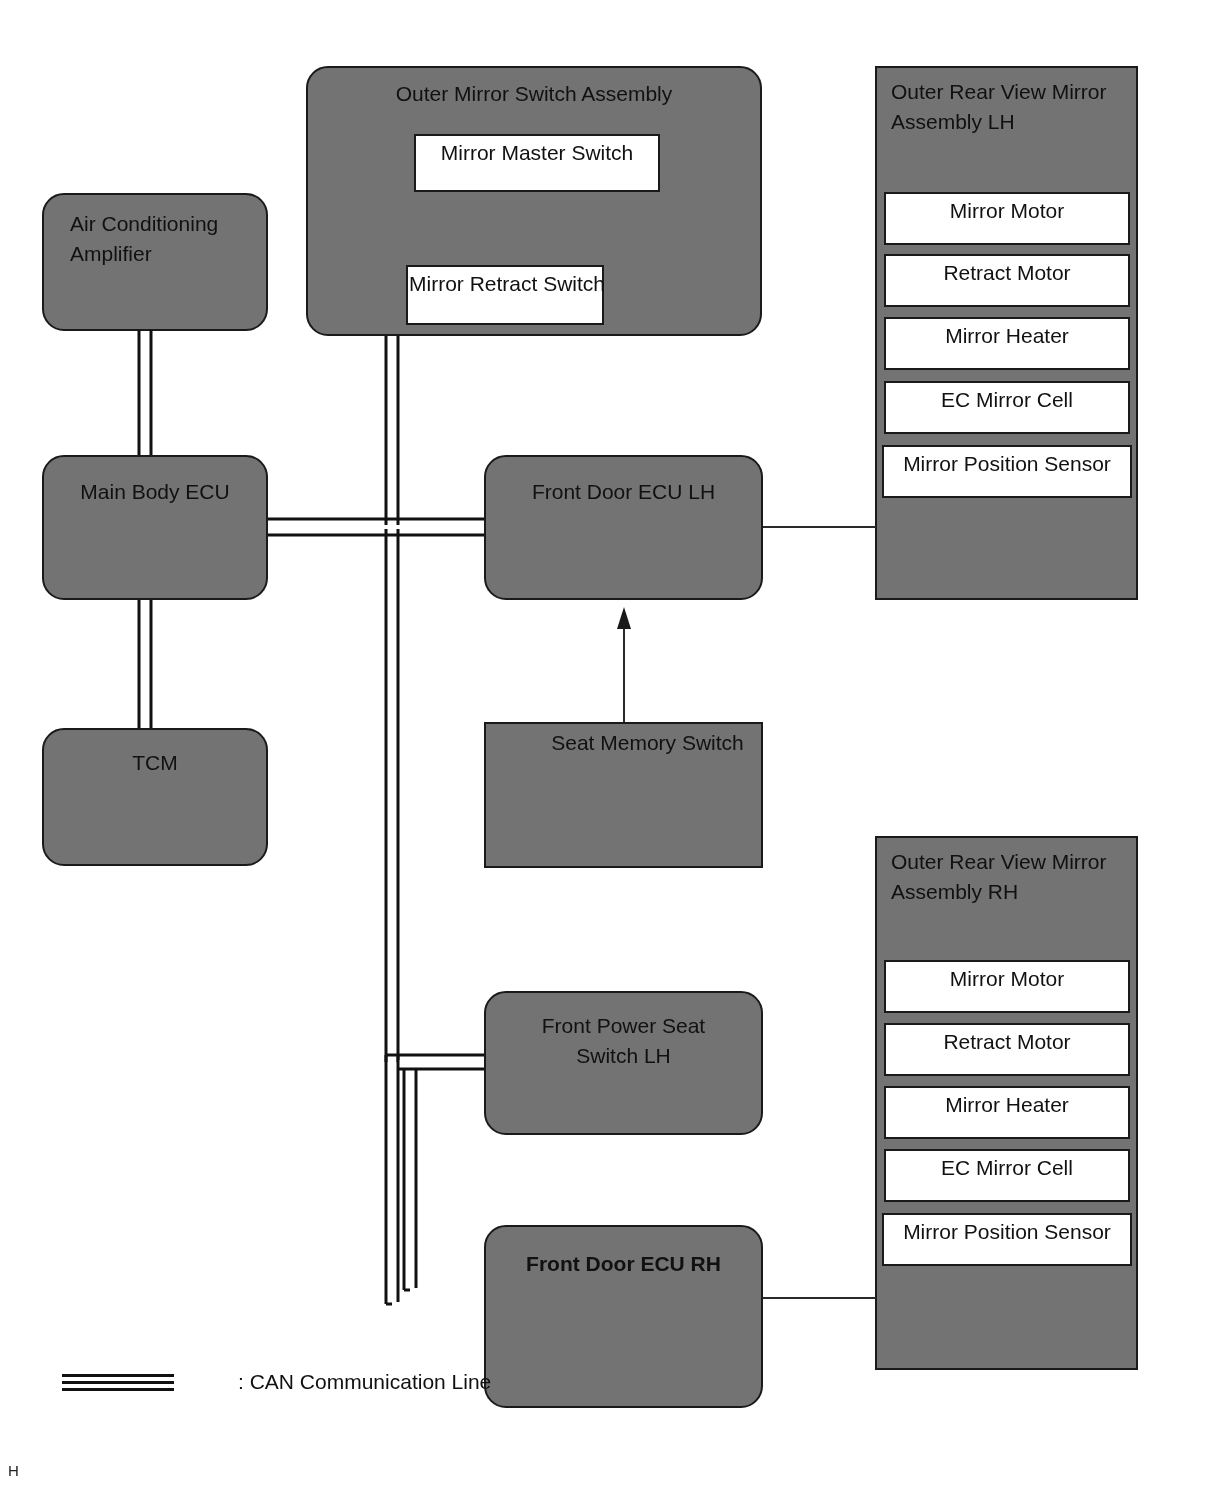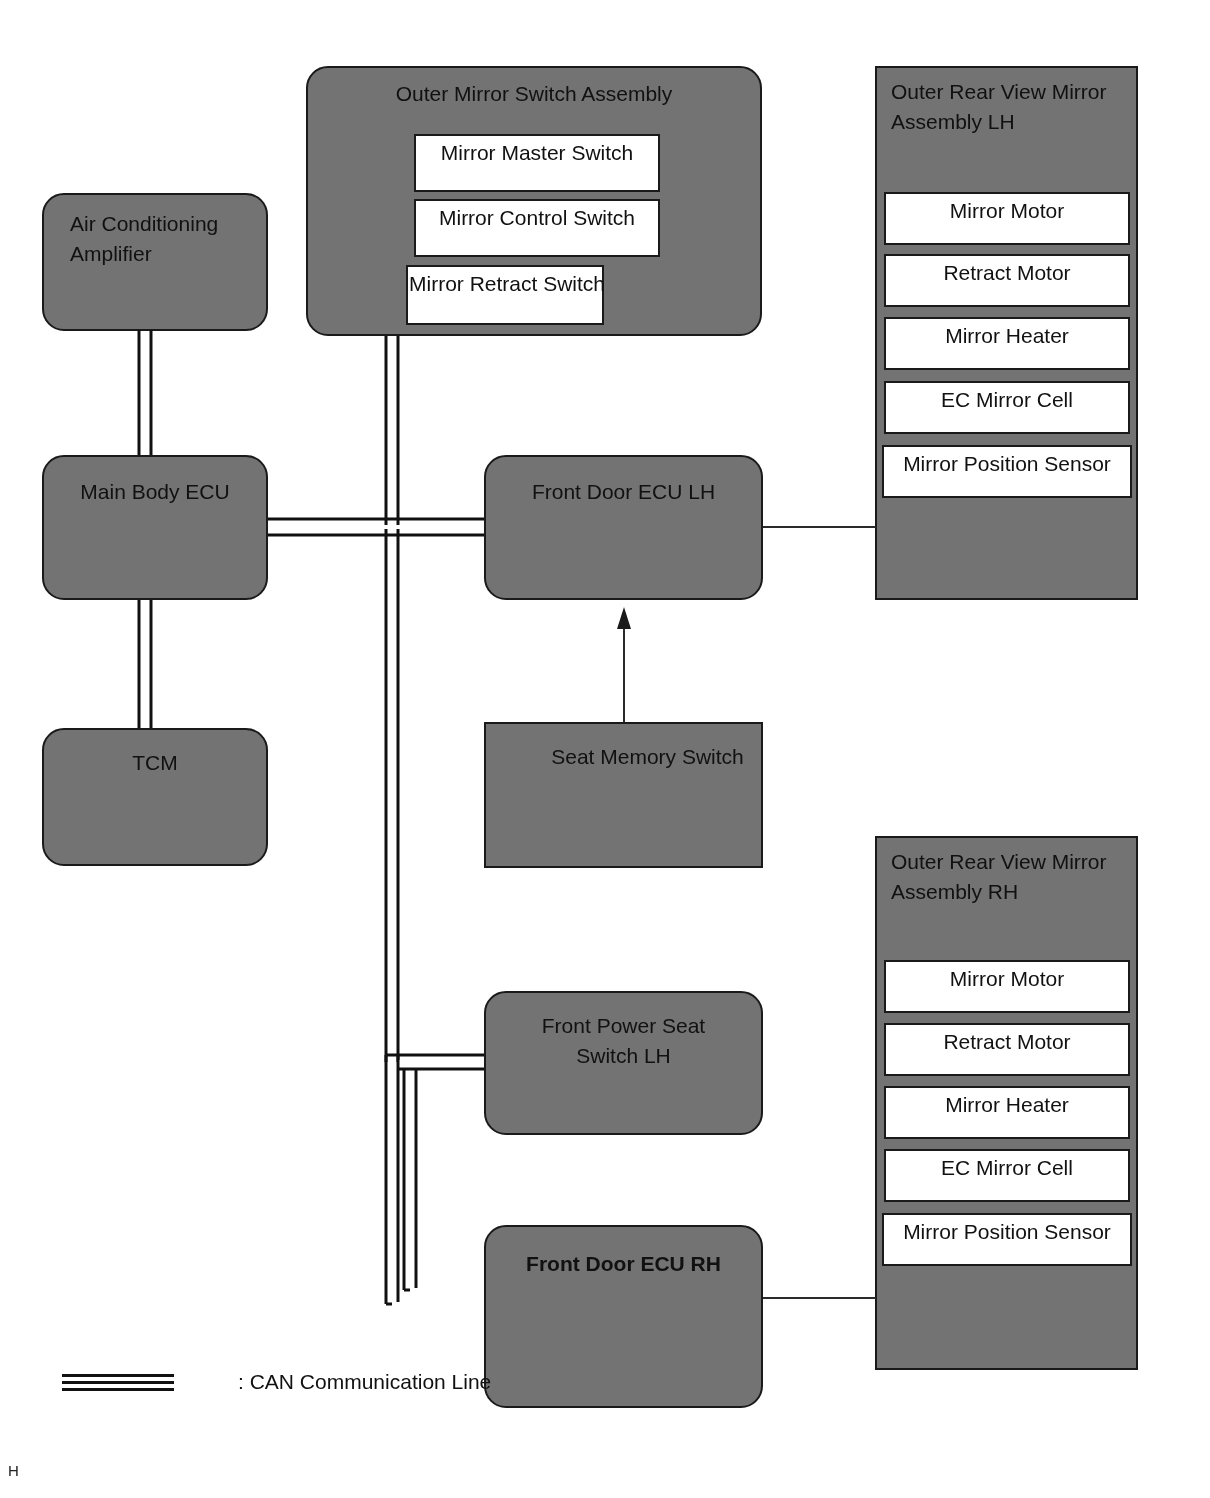--- a/index.html
+++ b/index.html
@@ -183,33 +183,30 @@
     <div class="label center" style="top:18px;">TCM</div>
   </div>
 
   <div class="node rounded" style="left:306px; top:66px; width:456px; height:270px;">
     <div class="label center" style="top:11px;">Outer Mirror Switch Assembly</div>
   </div>
 
   <div class="subbox" style="left:414px; top:134px; width:246px; height:58px;padding-left:39px;">
     <span>Mirror Master Switch</span>
   </div>
-  <div class="subbox" style="left:414px; top:199px; width:246px; height:58px;">
-    <span>Mirror Control Switch</span>
-  </div>
   <div class="subbox" style="left:406px; top:265px; width:198px; height:60px;">
     <span>Mirror Retract Switch</span>
   </div>
 
   <div class="node rounded" style="left:484px; top:455px; width:279px; height:145px;">
     <div class="label center" style="top:20px;">Front Door ECU LH</div>
   </div>
 
   <div class="node sharp" style="left:484px; top:722px; width:279px; height:146px;">
-    <div class="label center" style="top:18px;padding-left:48px;">Seat Memory Switch</div>
+    <div class="label center" style="top:4px;padding-left:48px;">Seat Memory Switch</div>
   </div>
 
   <div class="node rounded" style="left:484px; top:991px; width:279px; height:144px;">
     <div class="label center" style="top:18px;">Front Power Seat
 Switch LH</div>
   </div>
 
   <div class="node rounded" style="left:484px; top:1225px; width:279px; height:183px;font-weight:bold;">
     <div class="label center" style="top:22px;">Front Door ECU RH</div>
   </div>

